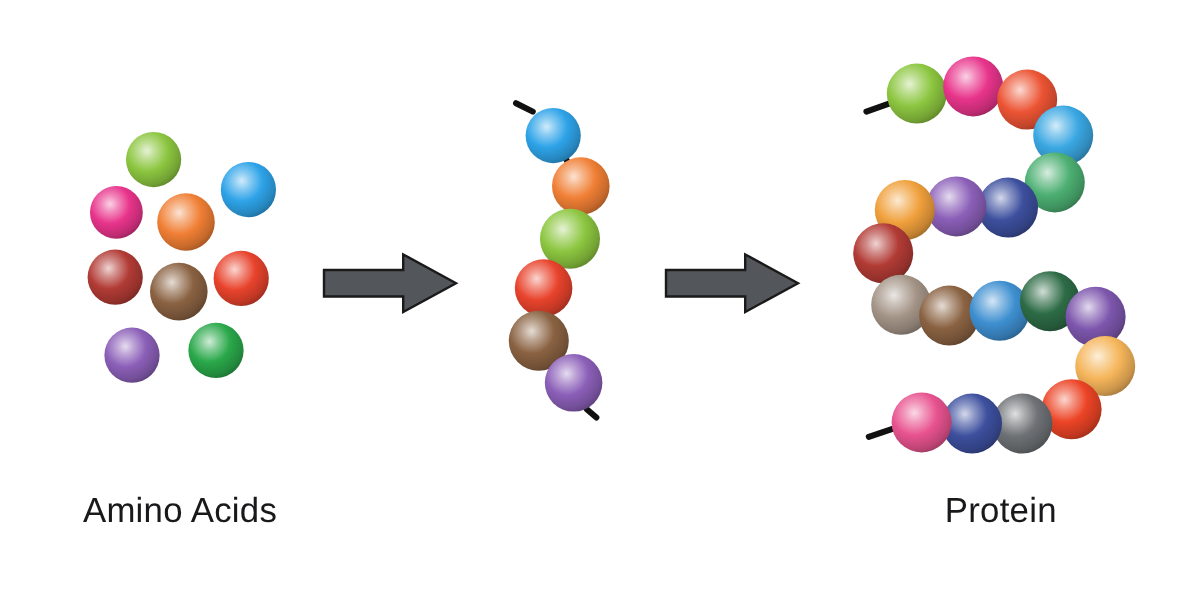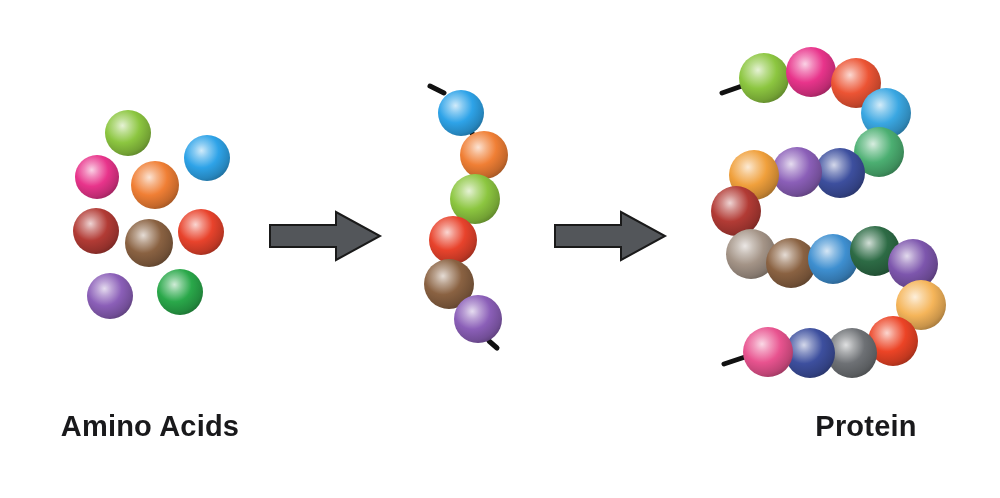--- a/index.html
+++ b/index.html
@@ -19,21 +19,21 @@
     position: absolute;
     left: 0;
     top: 0;
     width: 1000px;
     height: 498px;
     display: block;
   }
   .stage-label {
     position: absolute;
     font-family: "Liberation Sans", sans-serif;
-    font-weight: bold;
+    font-weight: normal;
     font-size: 29px;
     letter-spacing: 0.2px;
     color: #19191b;
     white-space: nowrap;
     transform: translateX(-50%);
     text-align: center;
     line-height: 1;
   }
 </style>
 </head>
@@ -353,15 +353,15 @@
         <circle cx="810" cy="353" r="25" fill="url(#sph32)"></circle>
         <circle cx="768" cy="352" r="25" fill="url(#sph33)"></circle>
       </g>
     <g id="g-arrows">
         <polygon points="270,224.96 336,224.96 336,212 380,236 336,260 336,247.04 270,247.04" fill="#53565a" stroke="#1a1a1a" stroke-width="2" stroke-linejoin="miter"></polygon>
         <polygon points="555,224.96 621,224.96 621,212 665,236 621,260 621,247.04 555,247.04" fill="#53565a" stroke="#1a1a1a" stroke-width="2" stroke-linejoin="miter"></polygon>
       </g>
   </svg>
 
   <div class="stage-label" id="label-amino-acids" style="left: 150px; top: 412px; font-size: 29px; color: rgb(25, 25, 27);">Amino Acids</div>
-  <div class="stage-label" id="label-protein" style="left: 834px; top: 412px; font-size: 29px; color: rgb(25, 25, 27); margin-left: 32px;">Protein</div>
+  <div class="stage-label" id="label-protein" style="left: 834px; top: 412px; font-size: 29px; color: rgb(25, 25, 27);">Protein</div>
 
 </div>
 
 </body></html>

